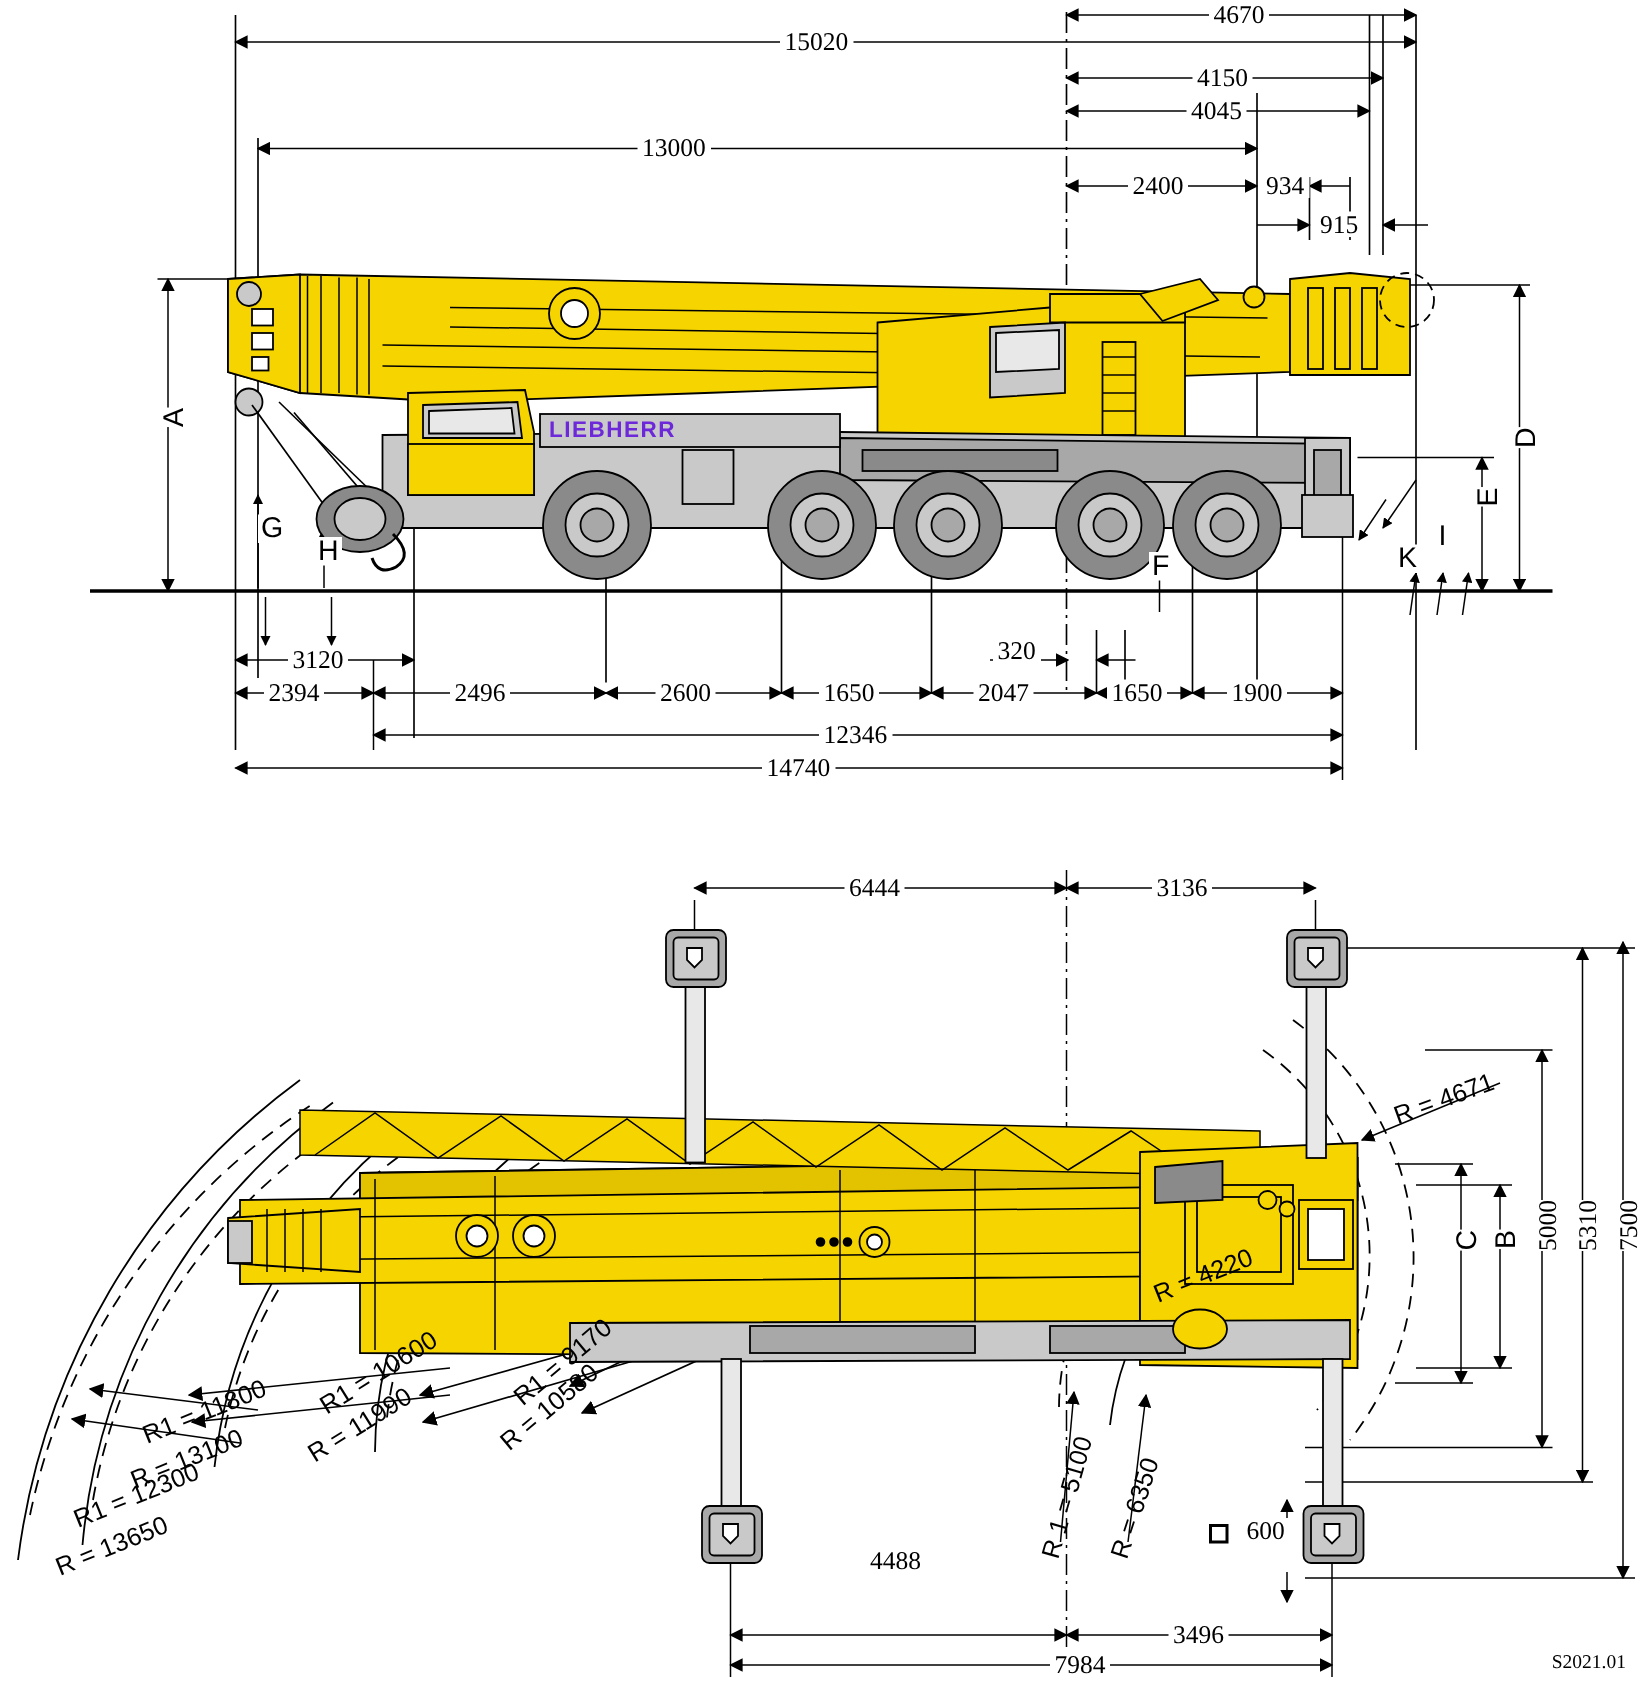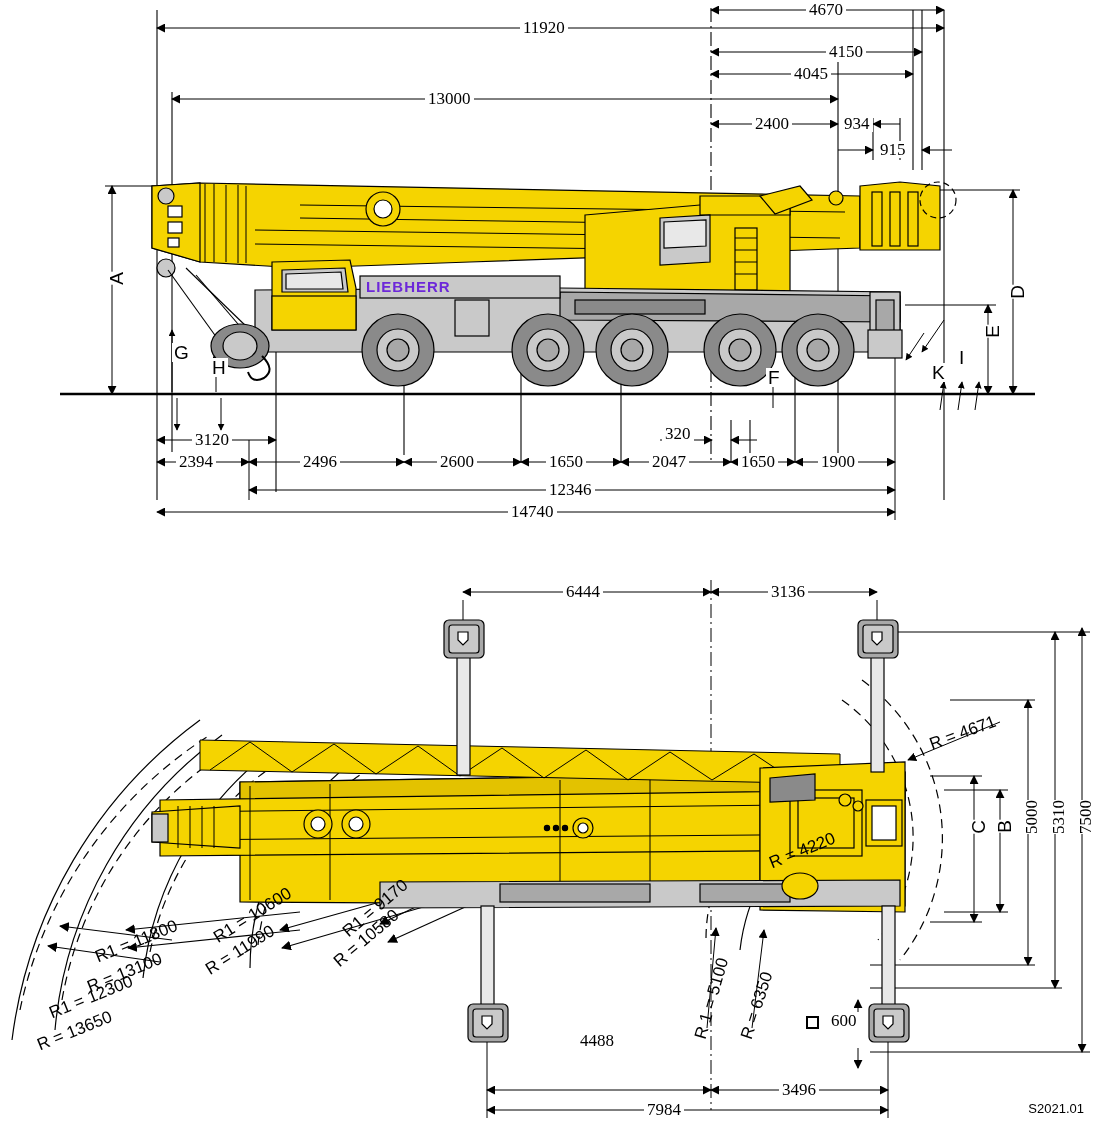--- a/index.html
+++ b/index.html
@@ -40,21 +40,21 @@
     color:#000;
     white-space:nowrap;
     line-height:1;
     transform-origin:left center;
   }
   .refcode {
     position:absolute;
     right:10px; bottom:8px;
     font-size:13px;
     color:#000;
-    font-family:Liberation Sans, sans-serif;
+    font-family:Liberation Serif, serif;
   }
   .sqmark {
     position:absolute;
     width:13px; height:13px;
     border:2px solid #000;
     background:#fff;
   }
 </style>
 </head>
 <body>
@@ -380,23 +380,23 @@
         <rect x="473" y="1009" width="30" height="28" rx="3" fill="#C9C9C9"></rect>
         <path d="M482 1016 h10 v8 l-5 5 l-5 -5 z" fill="#fff" stroke="#000"></path>
 
         <rect x="869" y="1004" width="40" height="38" rx="5" fill="#A8A8A8"></rect>
         <rect x="874" y="1009" width="30" height="28" rx="3" fill="#C9C9C9"></rect>
         <path d="M883 1016 h10 v8 l-5 5 l-5 -5 z" fill="#fff" stroke="#000"></path>
       </g>
     </g>
   </svg>
 
-  <div class="dimtext" style="left:520px; top:19px;">11920</div>
+  <div class="dimtext" style="left:520px; top:19px;">15020</div>
   <div class="dimtext" style="left:806px; top:1px;">4670</div>
-  <div class="dimtext" style="left:795px; top:43px;margin-left:31px;">4150</div>
+  <div class="dimtext" style="left:795px; top:43px;">4150</div>
   <div class="dimtext" style="left:791px; top:65px;">4045</div>
   <div class="dimtext" style="left:425px; top:90px;">13000</div>
   <div class="dimtext" style="left:752px; top:115px;">2400</div>
   <div class="dimtext" style="left:841px; top:115px;">934</div>
   <div class="dimtext" style="left:877px; top:141px;">915</div>
 
   <div class="dimtext" style="left:192px; top:431px;">3120</div>
   <div class="dimtext" style="left:176px; top:453px;">2394</div>
   <div class="dimtext" style="left:300px; top:453px;">2496</div>
   <div class="dimtext" style="left:437px; top:453px;">2600</div>
@@ -417,21 +417,21 @@
   <div class="letter" style="left:957px; top:348px;">I</div>
   <div class="letter" style="left:930px; top:363px;">K</div>
 
   <div style="position:absolute; left:366px; top:278px; font-size:15px; font-weight:bold; letter-spacing:1px; color:#6d28d9; background:transparent;">LIEBHERR</div>
 
   <div class="dimtext" style="left:563px; top:583px;">6444</div>
   <div class="dimtext" style="left:768px; top:583px;">3136</div>
 
   <div class="dimtext" style="left:577px; top:1032px;">4488</div>
   <div class="dimtext" style="left:779px; top:1081px;">3496</div>
-  <div class="dimtext" style="left:644px; top:1101px;">7984</div>
+  <div class="dimtext" style="left:700px; top:1101px;">7984</div>
 
   <div class="dimtext vert" style="left:1020px; top:800px;">5000</div>
   <div class="dimtext vert" style="left:1047px; top:800px;">5310</div>
   <div class="dimtext vert" style="left:1074px; top:800px;">7500</div>
 
   <div class="letter vert" style="left:993px; top:820px;">B</div>
   <div class="letter vert" style="left:967px; top:820px;">C</div>
 
   <div class="sqmark" style="left:806px; top:1016px;"></div>
   <div class="dimtext" style="left:828px; top:1012px;">600</div>

